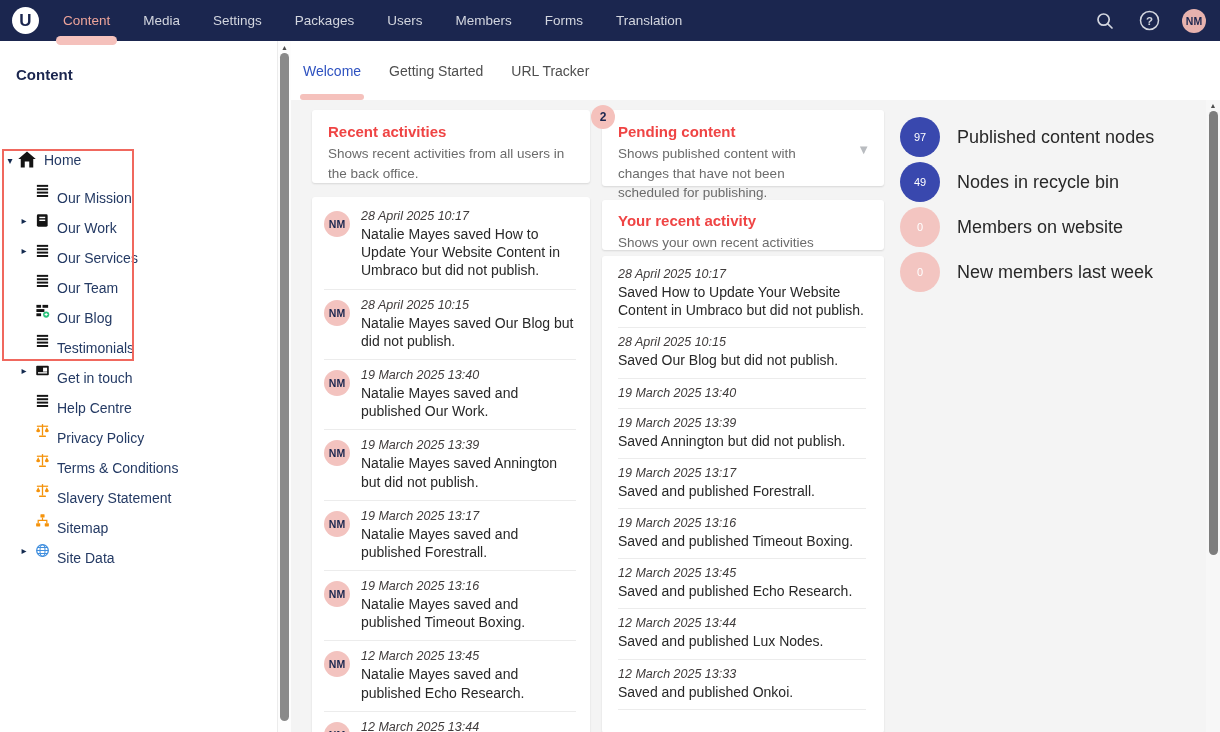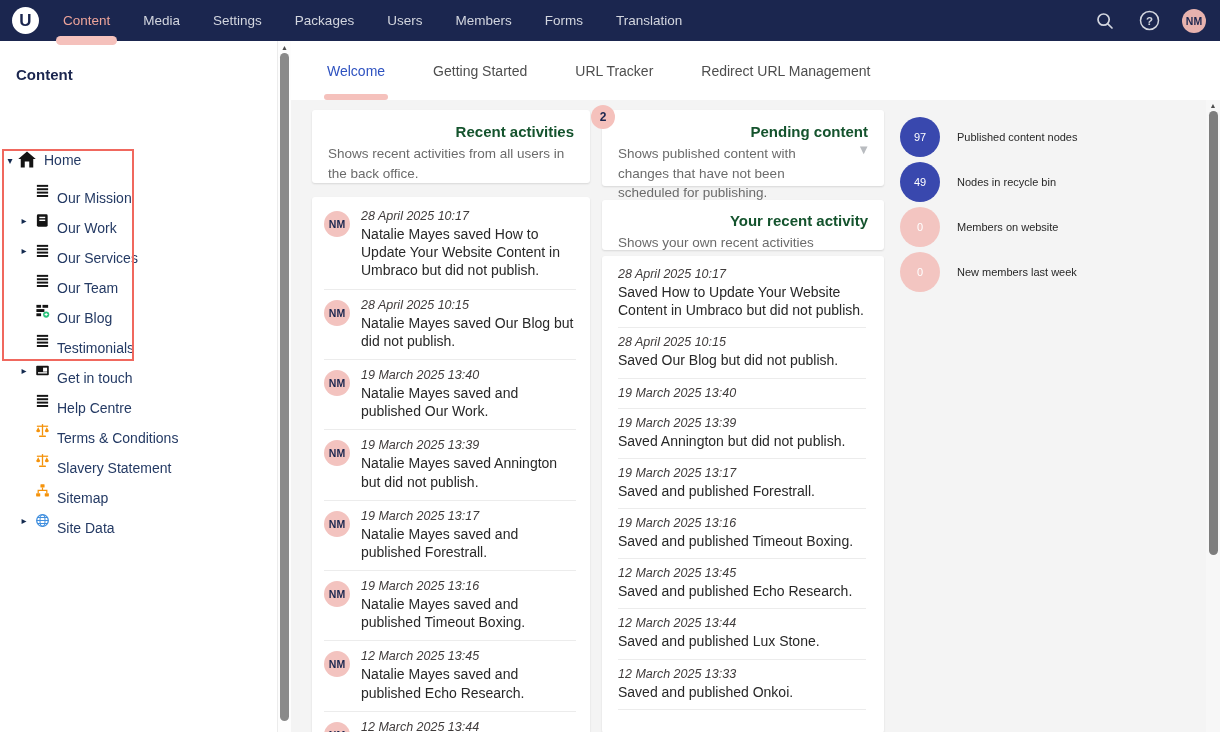--- a/index.html
+++ b/index.html
@@ -35,28 +35,28 @@
   .tree-row.lvl1 .tree-icon svg{width:15px;height:15px;}
   .tree-label{margin-left:7px;white-space:nowrap;}
   .tree-row.lvl1 .tree-label{margin-left:7px;margin-top:16px;}
   .tree-outline{position:absolute;left:2px;top:108px;width:128px;height:208px;border:2px solid #f0685e;pointer-events:none;z-index:5;}
   
   .side-scroll{position:absolute;left:277px;top:41px;width:13px;bottom:0;background:#fdfdfd;border-left:1px solid #ececec;z-index:12;}
   .side-scroll .arrow{position:absolute;top:3px;left:0;width:13px;text-align:center;font-size:7px;color:#4d4d4d;cursor:pointer;}
   .side-scroll .thumb{position:absolute;left:2px;top:12px;width:9px;height:668px;background:#8a8a8a;border-radius:5px;cursor:pointer;}
   
   .main{position:absolute;left:290px;top:41px;right:0;bottom:0;background:#f4f4f4;}
-  .tabstrip{position:absolute;left:0;top:0;right:0;height:59px;background:#fff;display:flex;align-items:center;gap:48px;padding-left:37px;}
+  .tabstrip{position:absolute;left:0;top:0;right:0;height:59px;background:#fff;display:flex;align-items:center;gap:28px;padding-left:13px;}
   .tab{position:relative;font-size:14px;color:#4e4e4e;cursor:pointer;height:100%;display:flex;align-items:center;}
   .tab.active{color:#2e52c0;}
   .tab.active::after{content:"";position:absolute;left:-3px;right:-3px;bottom:0;height:6px;background:#f5c1bc;border-radius:4px;}
   .content{position:absolute;left:0;top:59px;right:0;bottom:0;overflow:hidden;}
   .card{position:absolute;background:#fff;border-radius:3px;box-shadow:0 1px 2px rgba(0,0,0,.12);}
   .card-head{padding:13px 16px 12px 16px;}
-  .card-title{font-size:15px;font-weight:bold;color:#14532d;text-align:right;}
+  .card-title{font-size:15px;font-weight:bold;color:#ef4444;}
   .card-sub{font-size:13.5px;color:#6b6b6b;line-height:1.45;margin-top:4px;}
   
   .col1-head{left:22px;top:10px;width:278px;height:73px;box-sizing:border-box;}
   .col1-body{left:22px;top:97px;width:278px;padding:4px 14px 10px 12px;box-sizing:border-box;}
   .act-entry{display:flex;padding:8px 0 9px 0;border-bottom:1px solid #ececec;}
   .act-entry:last-child{border-bottom:none;}
   .act-avatar{flex:0 0 26px;width:26px;height:26px;border-radius:50%;background:#f3c3bf;color:#1b264f;
       font-size:10.5px;font-weight:bold;display:flex;align-items:center;justify-content:center;margin-top:2px;}
   .act-body{margin-left:11px;min-width:0;}
   .act-date{font-size:12.5px;font-style:italic;color:#3f3b3b;}
@@ -72,21 +72,21 @@
   .col2-body{left:312px;top:156px;width:282px;padding:4px 18px 8px 16px;box-sizing:border-box;}
   .mini-entry{padding:7px 0 8px 0;border-bottom:1px solid #ececec;}
   .mini-entry:last-child{border-bottom:none;}
   
   .stats{position:absolute;left:610px;top:17px;width:320px;}
   .stat-row{display:flex;align-items:center;height:40px;margin-bottom:5px;}
   .stat-circle{flex:0 0 40px;width:40px;height:40px;border-radius:50%;display:flex;align-items:center;justify-content:center;
       font-size:11px;color:#fff;}
   .stat-circle.blue{background:#3948ae;}
   .stat-circle.pink{background:#f3c5c1;}
-  .stat-label{margin-left:17px;font-size:11px;color:#282828;}
+  .stat-label{margin-left:17px;font-size:18px;color:#282828;}
   
   .main-scroll{position:absolute;left:1206px;top:100px;width:14px;bottom:0;background:#f7f7f7;z-index:20;}
   .main-scroll .arrow{position:absolute;top:2px;left:0;width:14px;text-align:center;font-size:7px;color:#4d4d4d;cursor:pointer;}
   .main-scroll .thumb{position:absolute;left:3px;top:11px;width:9px;height:444px;background:#7d7d7d;border-radius:5px;cursor:pointer;}
 </style>
 </head>
 <body>
 
 <header class="topbar">
   <div class="logo">U</div>
@@ -245,33 +245,46 @@
     <span class="caret"></span>
     <span class="tree-icon">
           <svg viewBox="0 0 16 16" fill="#f5930b">
             <rect x="7.3" y="1.2" width="1.4" height="12.2"></rect>
             <rect x="4.2" y="13.2" width="7.6" height="1.6" rx="0.8"></rect>
             <rect x="2" y="2.8" width="12" height="1.3"></rect>
             <path d="M3.4 4.6 1.2 8.4 a2.35 2.35 0 0 0 4.4 0 Z"></path>
             <path d="M12.6 4.6 10.4 8.4 a2.35 2.35 0 0 0 4.4 0 Z"></path>
           </svg>
         </span>
-    <span class="tree-label">Terms &amp; Conditions</span>
+    <span class="tree-label">Privacy Policy</span>
   </div>
       <div class="tree-row lvl1">
     <span class="caret"></span>
     <span class="tree-icon">
           <svg viewBox="0 0 16 16" fill="#f5930b">
             <rect x="7.3" y="1.2" width="1.4" height="12.2"></rect>
             <rect x="4.2" y="13.2" width="7.6" height="1.6" rx="0.8"></rect>
             <rect x="2" y="2.8" width="12" height="1.3"></rect>
             <path d="M3.4 4.6 1.2 8.4 a2.35 2.35 0 0 0 4.4 0 Z"></path>
             <path d="M12.6 4.6 10.4 8.4 a2.35 2.35 0 0 0 4.4 0 Z"></path>
           </svg>
         </span>
+    <span class="tree-label">Terms &amp; Conditions</span>
+  </div>
+      <div class="tree-row lvl1">
+    <span class="caret"></span>
+    <span class="tree-icon">
+          <svg viewBox="0 0 16 16" fill="#f5930b">
+            <rect x="7.3" y="1.2" width="1.4" height="12.2"></rect>
+            <rect x="4.2" y="13.2" width="7.6" height="1.6" rx="0.8"></rect>
+            <rect x="2" y="2.8" width="12" height="1.3"></rect>
+            <path d="M3.4 4.6 1.2 8.4 a2.35 2.35 0 0 0 4.4 0 Z"></path>
+            <path d="M12.6 4.6 10.4 8.4 a2.35 2.35 0 0 0 4.4 0 Z"></path>
+          </svg>
+        </span>
     <span class="tree-label">Slavery Statement</span>
   </div>
       <div class="tree-row lvl1">
     <span class="caret"></span>
     <span class="tree-icon">
           <svg viewBox="0 0 16 16">
             <rect x="5.8" y="1.3" width="4.4" height="3.5" rx="0.6" fill="#f5930b"></rect>
             <rect x="1.2" y="10.8" width="4.4" height="3.5" rx="0.6" fill="#f5930b"></rect>
             <rect x="10.4" y="10.8" width="4.4" height="3.5" rx="0.6" fill="#f5930b"></rect>
             <path d="M8 4.8 V7.8 M3.4 10.8 V7.8 H12.6 V10.8" stroke="#f5930b" stroke-width="1.3" fill="none"></path>
@@ -302,23 +315,20 @@
   <div class="tabstrip" id="tabstrip">
       <div class="tab active">
         <span>Welcome</span>
       </div>
       <div class="tab">
         <span>Getting Started</span>
       </div>
       <div class="tab">
         <span>URL Tracker</span>
       </div>
-      <div class="tab">
-        <span>Redirect URL Management</span>
-      </div>
     </div>
 
   <div class="content">
 
     <section class="card col1-head">
       <div class="card-head">
         <div class="card-title">Recent activities</div>
         <div class="card-sub">Shows recent activities from all users in the back office.</div>
       </div>
     </section>
@@ -419,21 +429,21 @@
         <div class="mini-entry">
     <div class="act-date">19 March 2025 13:16</div>
     <div class="act-text"><span>Saved and published </span><span class="lnk">Timeout Boxing</span><span>.</span></div>
   </div>
         <div class="mini-entry">
     <div class="act-date">12 March 2025 13:45</div>
     <div class="act-text"><span>Saved and published </span><span class="lnk">Echo Research</span><span>.</span></div>
   </div>
         <div class="mini-entry">
     <div class="act-date">12 March 2025 13:44</div>
-    <div class="act-text"><span>Saved and published </span><span class="lnk">Lux Stone</span><span>.</span></div>
+    <div class="act-text"><span>Saved and published </span><span class="lnk">Lux Nodes</span><span>.</span></div>
   </div>
         <div class="mini-entry">
     <div class="act-date">12 March 2025 13:33</div>
     <div class="act-text"><span>Saved and published </span><span class="lnk">Onkoi</span><span>.</span></div>
   </div>
         <div class="mini-entry">
     
     
   </div>
       </section>

